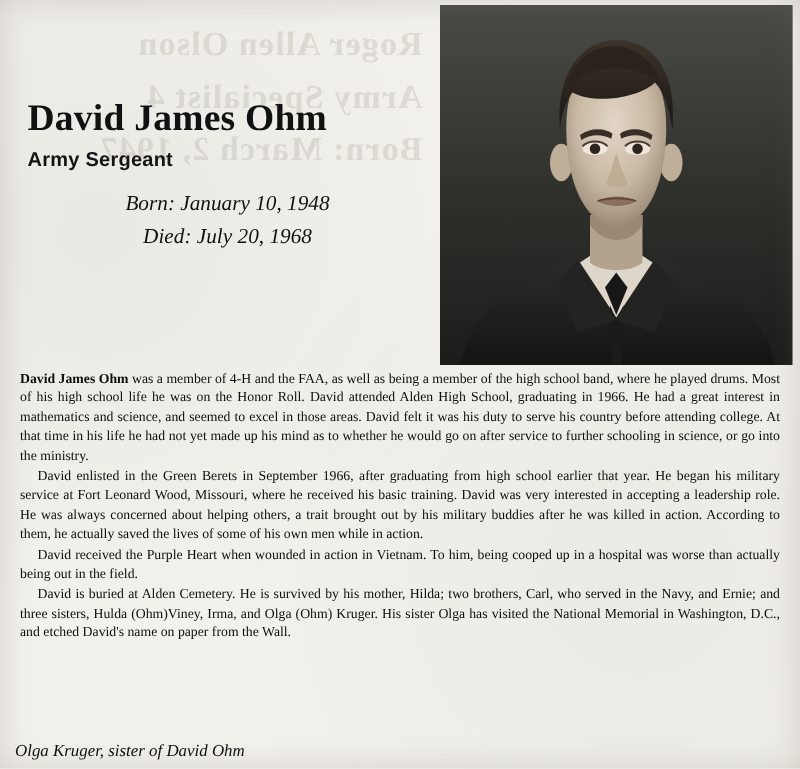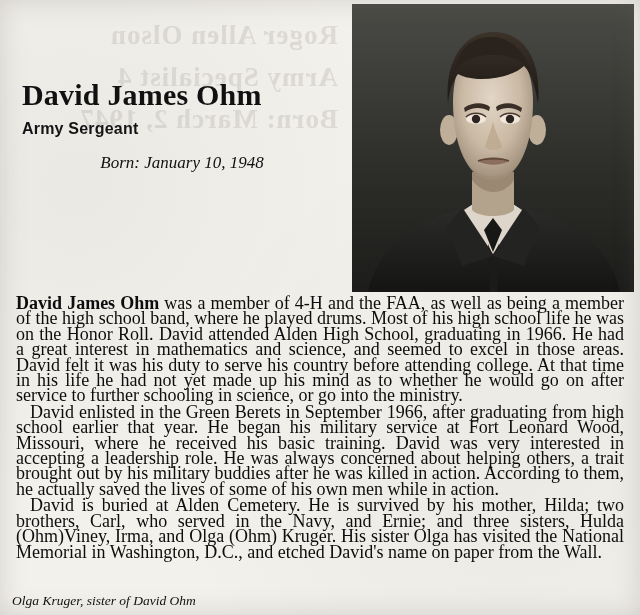--- a/index.html
+++ b/index.html
@@ -84,21 +84,21 @@
     color: #111;
     text-align: center;
   }
 
   .body-text {
     position: absolute;
     left: 16px;
     top: 296px;
     width: 608px;
     font-family: "Liberation Serif", serif;
-    font-size: 18px;
+    font-size: 11px;
     line-height: 15.4px;
     text-align: justify;
     color: #0d0d0d;
   }
   .body-text p {
     margin: 0 0 1px 0;
     text-indent: 14px;
   }
   .body-text p.first { text-indent: 0; }
   .body-text p.first .lead {
@@ -199,24 +199,26 @@
 
       <rect x="0" y="0" width="282" height="288" fill="none"></rect>
       <rect x="0" y="0" width="282" height="288" fill="url(#bgGrad)" opacity="0"></rect>
     </svg>
   </div>
 
   <div class="header">
     <h1 class="name">David James Ohm</h1>
     <div class="rank">Army Sergeant</div>
     <div class="dateline">Born: January 10, 1948</div>
+    <div class="dateline">Died: July 20, 1968</div>
   </div>
 
   <div class="body-text">
     <p class="first"><span class="lead">David James Ohm</span><span> was a member of 4-H and the FAA, as well as being a member of the high school band, where he played drums. Most of his high school life he was on the Honor Roll. David attended Alden High School, graduating in 1966. He had a great interest in mathematics and science, and seemed to excel in those areas. David felt it was his duty to serve his country before attending college. At that time in his life he had not yet made up his mind as to whether he would go on after service to further schooling in science, or go into the ministry.</span></p>
     <p>David enlisted in the Green Berets in September 1966, after graduating from high school earlier that year. He began his military service at Fort Leonard Wood, Missouri, where he received his basic training. David was very interested in accepting a leadership role. He was always concerned about helping others, a trait brought out by his military buddies after he was killed in action. According to them, he actually saved the lives of some of his own men while in action.</p>
+    <p>David received the Purple Heart when wounded in action in Vietnam. To him, being cooped up in a hospital was worse than actually being out in the field.</p>
     <p>David is buried at Alden Cemetery. He is survived by his mother, Hilda; two brothers, Carl, who served in the Navy, and Ernie; and three sisters, Hulda (Ohm)Viney, Irma, and Olga (Ohm) Kruger. His sister Olga has visited the National Memorial in Washington, D.C., and etched David's name on paper from the Wall.</p>
   </div>
 
   <div class="signature">Olga Kruger, sister of David Ohm</div>
 
   <div class="edge"></div>
 </div>
 
 </body></html>

